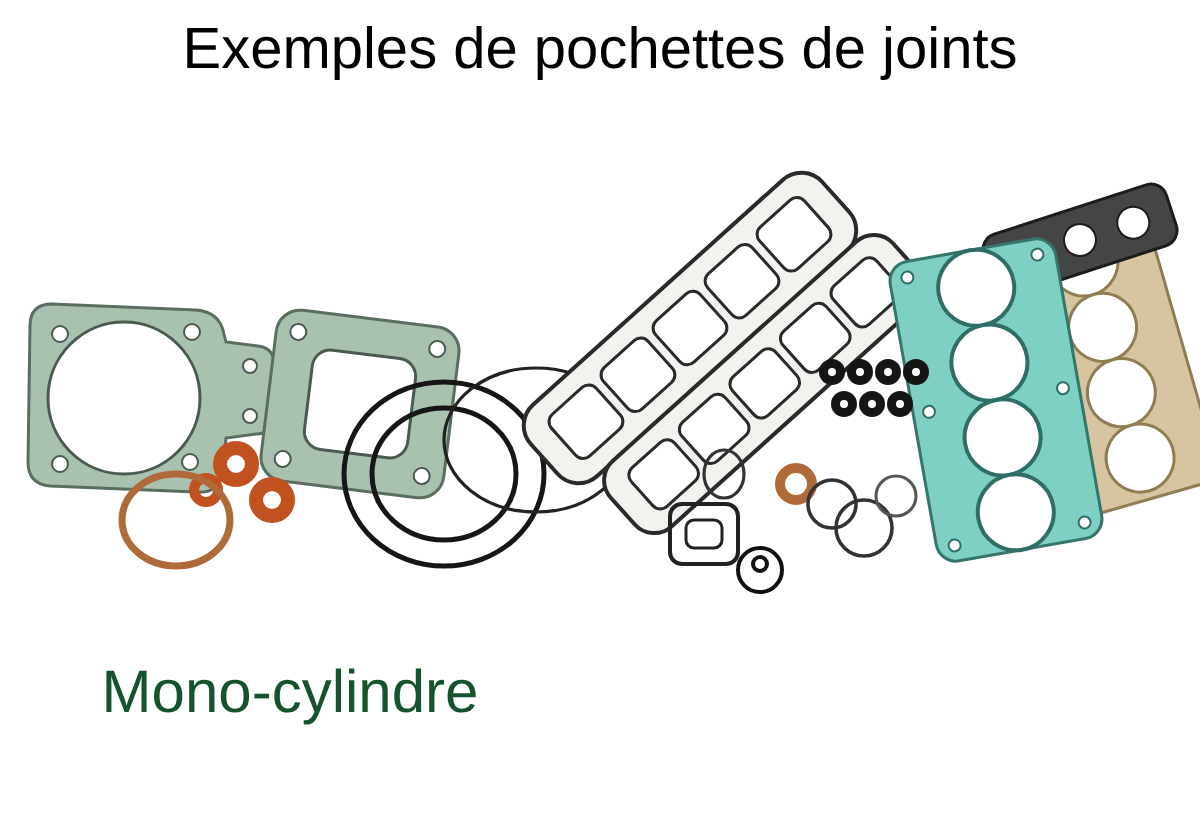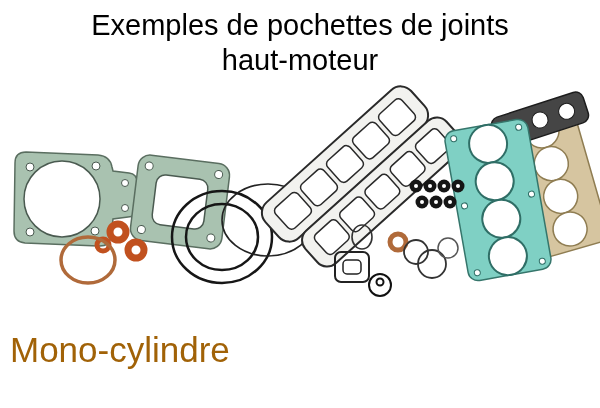--- a/index.html
+++ b/index.html
@@ -5,32 +5,31 @@
   html,body{margin:0;padding:0;background:#fff;}
   .page{
     position:relative;width:600px;height:408px;background:#ffffff;
     font-family:"Liberation Sans",sans-serif;color:#000;overflow:hidden;
   }
   .title{
     position:absolute;top:8px;left:0;width:600px;text-align:center;
     font-size:29px;line-height:1.22;font-weight:400;color:#000;
   }
   .photo{position:absolute;top:82px;left:0;width:600px;height:250px;}
-  .caption{position:absolute;font-size:35px;font-weight:400;color:#a16207;}
+  .caption{position:absolute;font-size:30px;font-weight:400;text-align:center;color:#14532d;}
   .caption-mono{top:330px;left:10px;width:270px;}
   .caption-multi{top:337px;left:285px;width:290px;}
 </style>
 </head>
 <body>
 
 <div class="page">
 
   <div class="title">
     <div>Exemples de pochettes de joints</div>
-    <div>haut-moteur</div>
   </div>
 
   <svg class="photo" viewBox="0 0 600 250" xmlns="http://www.w3.org/2000/svg">
 
     <g>
 
       <g>
         <path d="M26,70 L98,73 Q110,74 112,85 L113,89 L129,91 Q137,92 137,100 L136,127 Q136,135 128,135 L113,137 L111,155 Q109,165 98,164 L25,161 Q14,160 14,149 L15,81 Q15,70 26,70 Z" stroke="#5a6e60" stroke-width="1.5" fill="#a9c2b0"></path>
         <circle cx="62" cy="117" r="38" fill="#ffffff" stroke="#4a5a50" stroke-width="1.5"></circle>
         <circle cx="30" cy="85" r="4" fill="#fff" stroke="#4a5a50"></circle>

